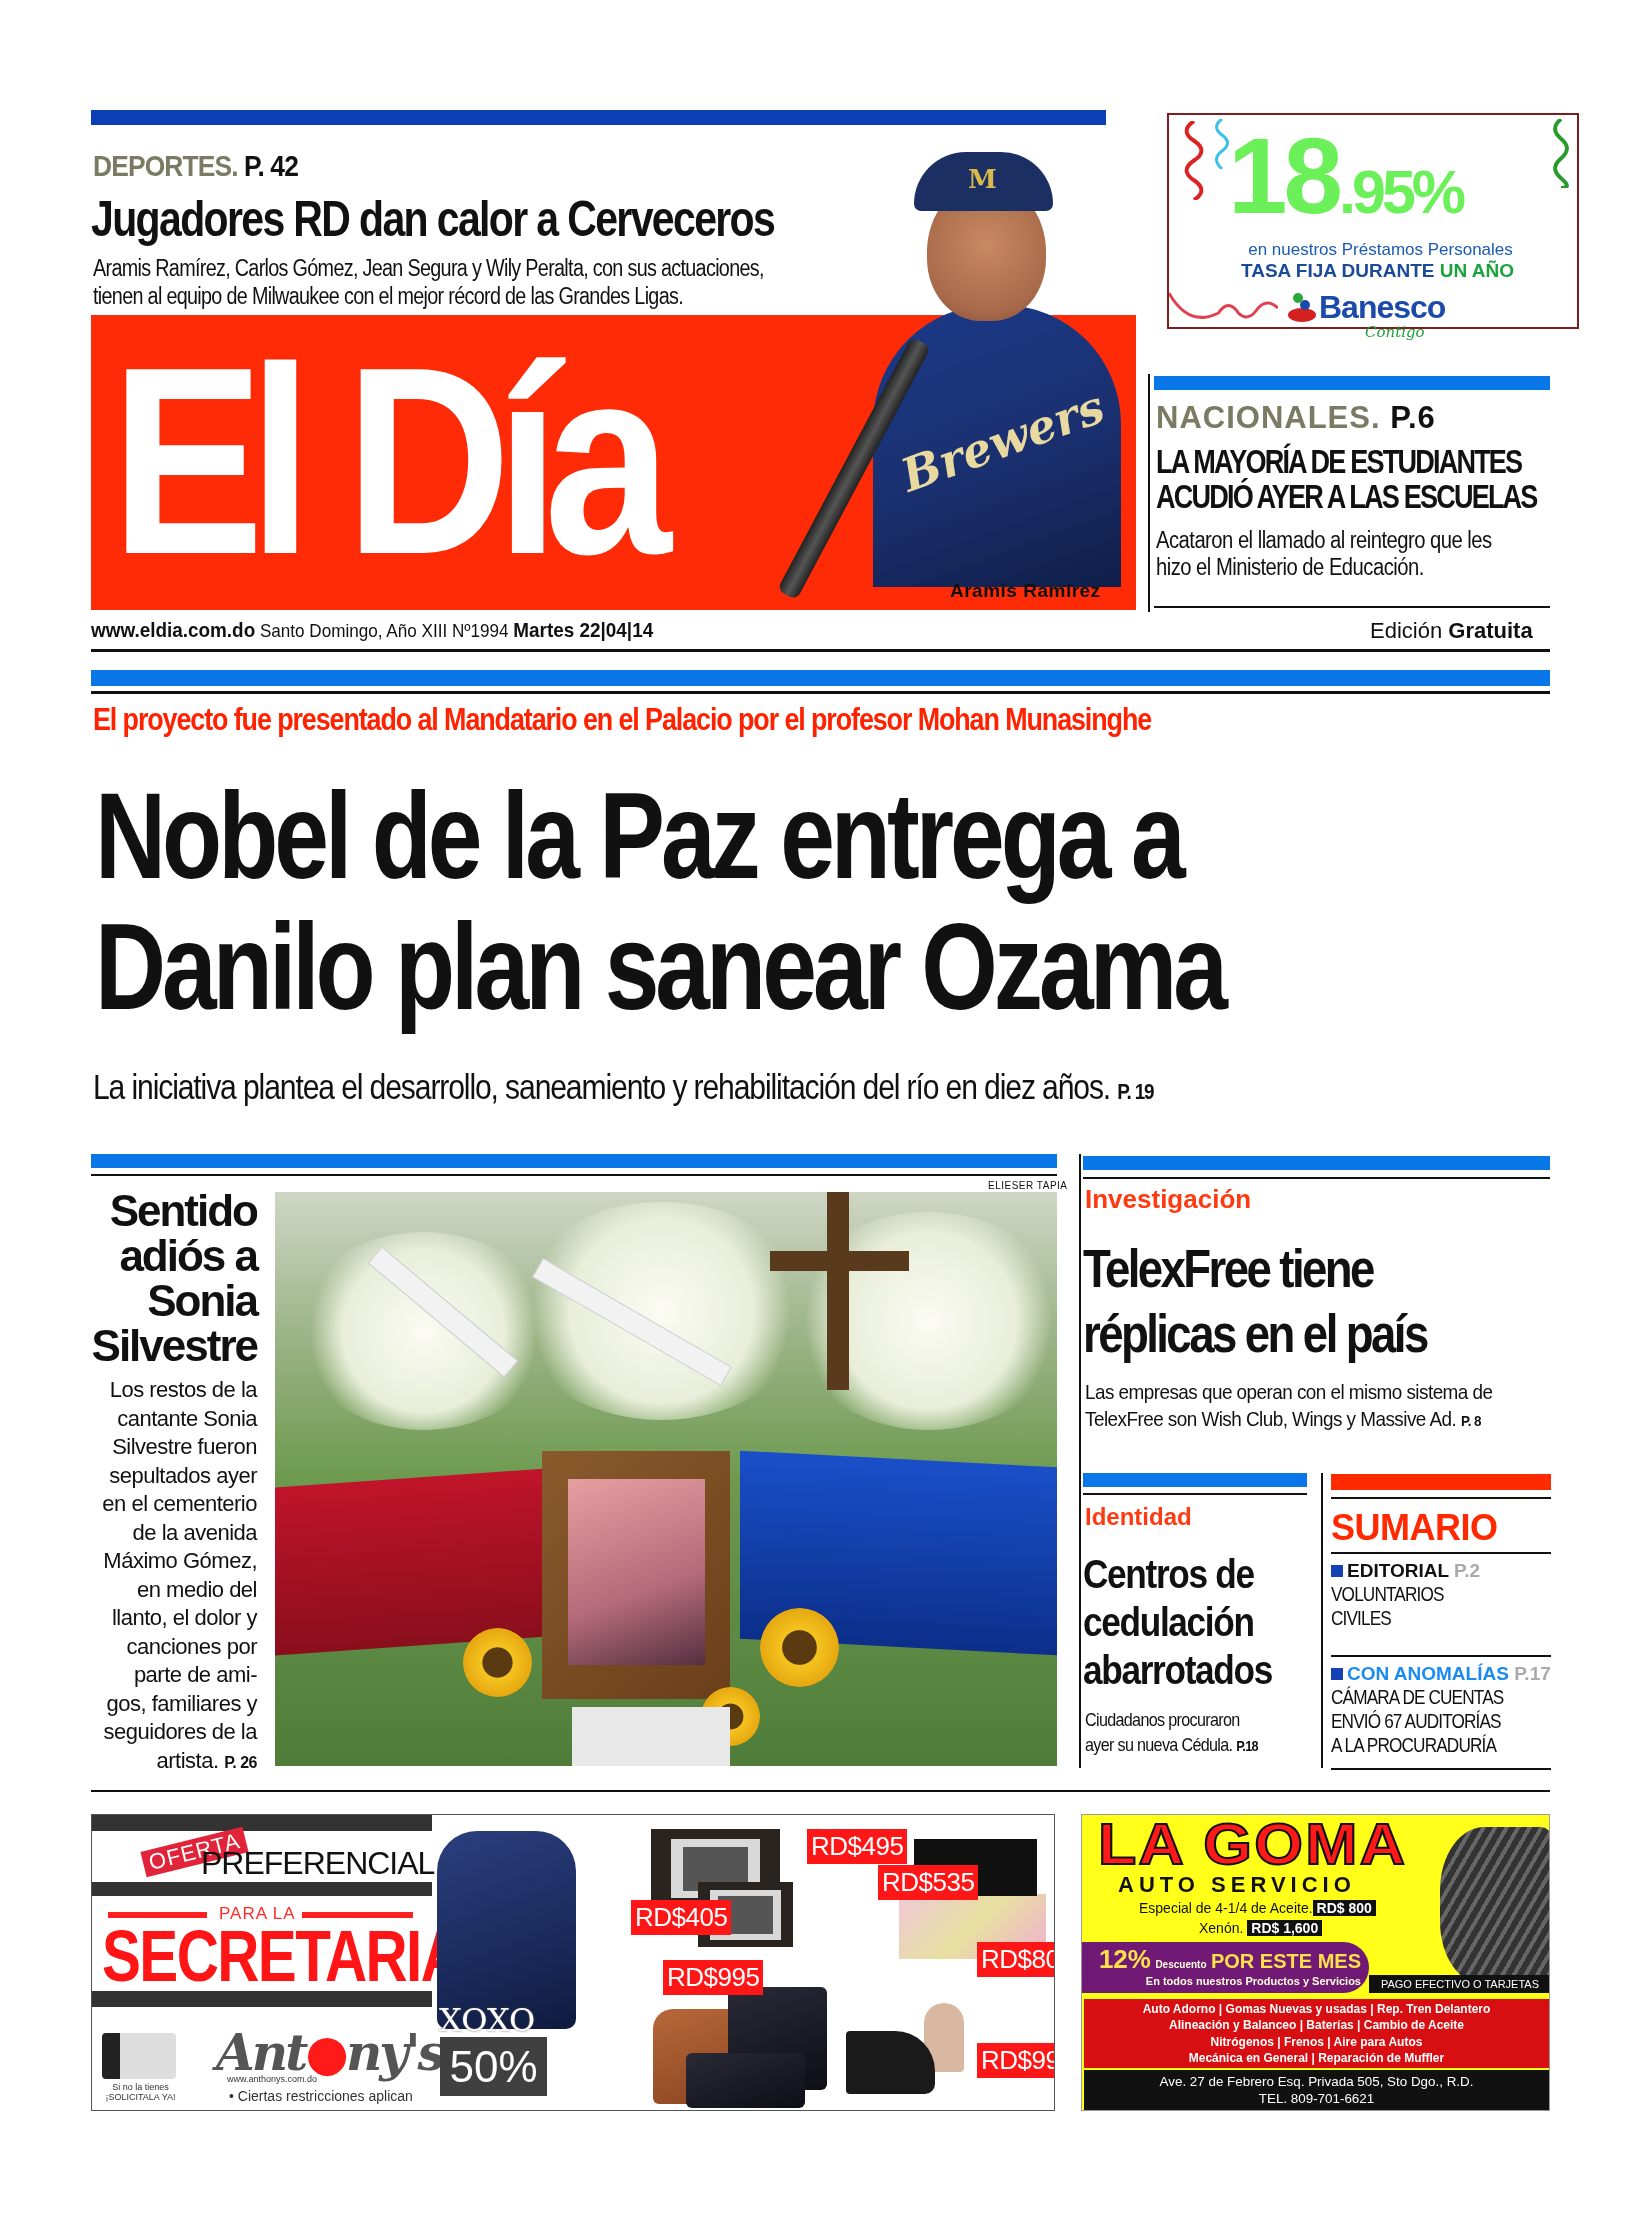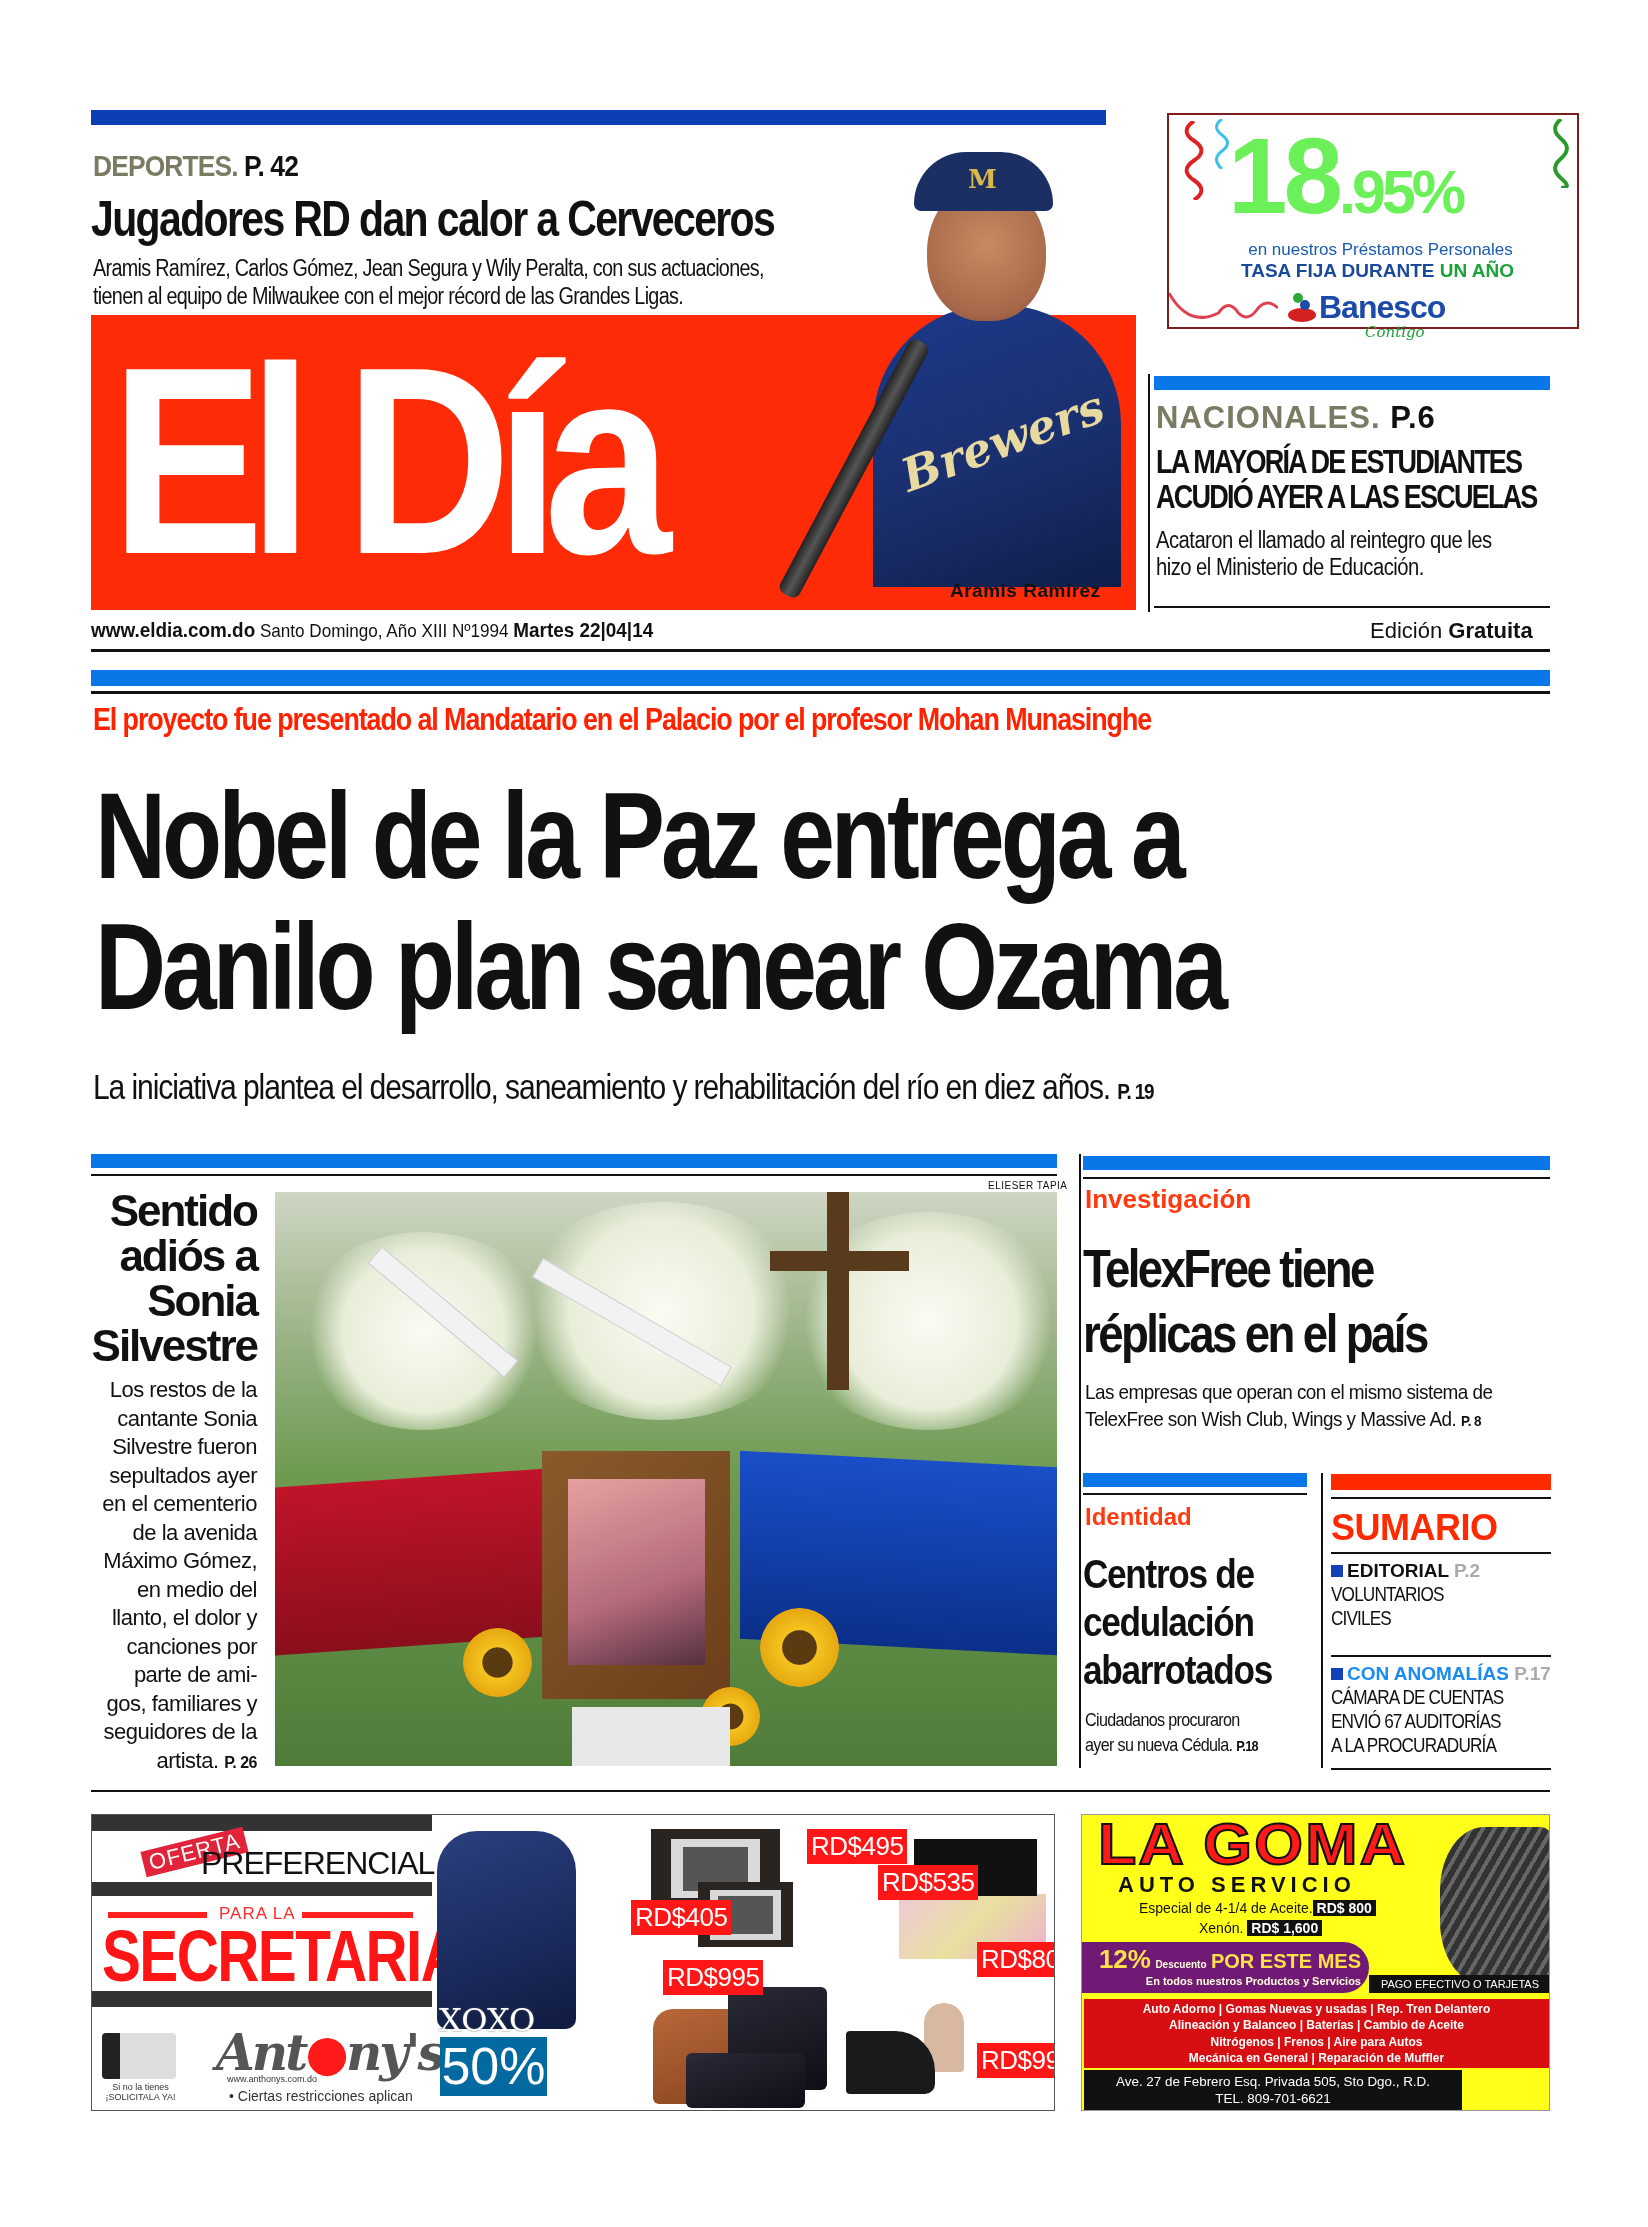--- a/index.html
+++ b/index.html
@@ -94,21 +94,21 @@
   .para-la { color: #ff2a2a; font-size: 17px; letter-spacing: 1px; }
   .red-line { background: #ff2020; height: 6px; }
   .secretaria { color: #ff1515; font-weight: bold; font-size: 73px; letter-spacing: -2px; transform: scaleX(0.8); transform-origin: left; white-space: nowrap; }
   .anthonys { font-family: "DejaVu Serif", serif; font-style: italic; font-weight: bold; font-size: 50px; color: #555; letter-spacing: -3px; }
   .anthonys .dot { color: #ff1a1a; }
   .small-text { font-size: 9px; color: #333; }
   .restr { font-size: 14px; color: #333; }
   .card { background: linear-gradient(90deg, #222 25%, #ddd 25%); border-radius: 4px; }
   .jacket { background: linear-gradient(160deg, #2a3f7e 0%, #1a2a5c 60%, #0f1a3e 100%); border-radius: 40px 40px 10px 10px; }
   .xoxo { color: #fff; font-family: "DejaVu Serif", serif; font-size: 32px; text-shadow: 0 0 2px #555; }
-  .pct { background: #0369a1; color: #fff; font-size: 52px; text-align: center; }
+  .pct { background: #404040; color: #fff; font-size: 44px; text-align: center; }
   .price { background: #ff1616; color: #fff; font-size: 26px; padding: 2px 4px; white-space: nowrap; letter-spacing: -0.5px; margin-left: 28px; }
   .frame-item { background: #2a2420; }
   .frame-item .inner { background: #d9d9d9; }
   .frame-item .pic { background: #555; }
   .box-item { background: linear-gradient(135deg, #f0c8d8 0%, #e8e0a0 50%, #f0b0d0 100%); }
   .box-lid { background: #111; }
   .bag-brown { background: linear-gradient(160deg, #b8683a 0%, #8a4420 100%); border-radius: 20px 20px 6px 6px; }
   .bag-black { background: linear-gradient(160deg, #2a2a38 0%, #0e0e16 100%); border-radius: 6px; }
   .shoe { background: #1a1a1a; }
   .shoe-gold { background: #d8b8a0; }
@@ -383,18 +383,18 @@
     <div style="white-space:nowrap;"><span class="big">12%</span> <span class="small">Descuento</span> <span class="big" style="font-size:20px;">POR ESTE MES</span></div>
     <div class="line2" style="white-space:nowrap;">En todos nuestros Productos y Servicios</div>
   </div>
   <div class="abs pago" style="left:287px; top:160px; width:182px; height:18px; line-height:18px; text-align:center;">PAGO EFECTIVO O TARJETAS</div>
   <div class="abs services" style="left:2px; top:184px; width:465px; height:69px; padding-top:2px;">
     <div>Auto Adorno | Gomas Nuevas y usadas | Rep. Tren Delantero</div>
     <div>Alineación y Balanceo | Baterías | Cambio de Aceite</div>
     <div>Nitrógenos | Frenos | Aire para Autos</div>
     <div>Mecánica en General | Reparación de Muffler</div>
   </div>
-  <div class="abs address" style="left:2px; top:255px; width:378px; height:40px; padding-top:3px;">
+  <div class="abs address" style="left:2px; top:255px; width:465px; height:40px; padding-top:3px;">
     <div>Ave. 27 de Febrero Esq. Privada 505, Sto Dgo., R.D.</div>
     <div>TEL. 809-701-6621</div>
   </div>
 </div>
 
 
 </body></html>

